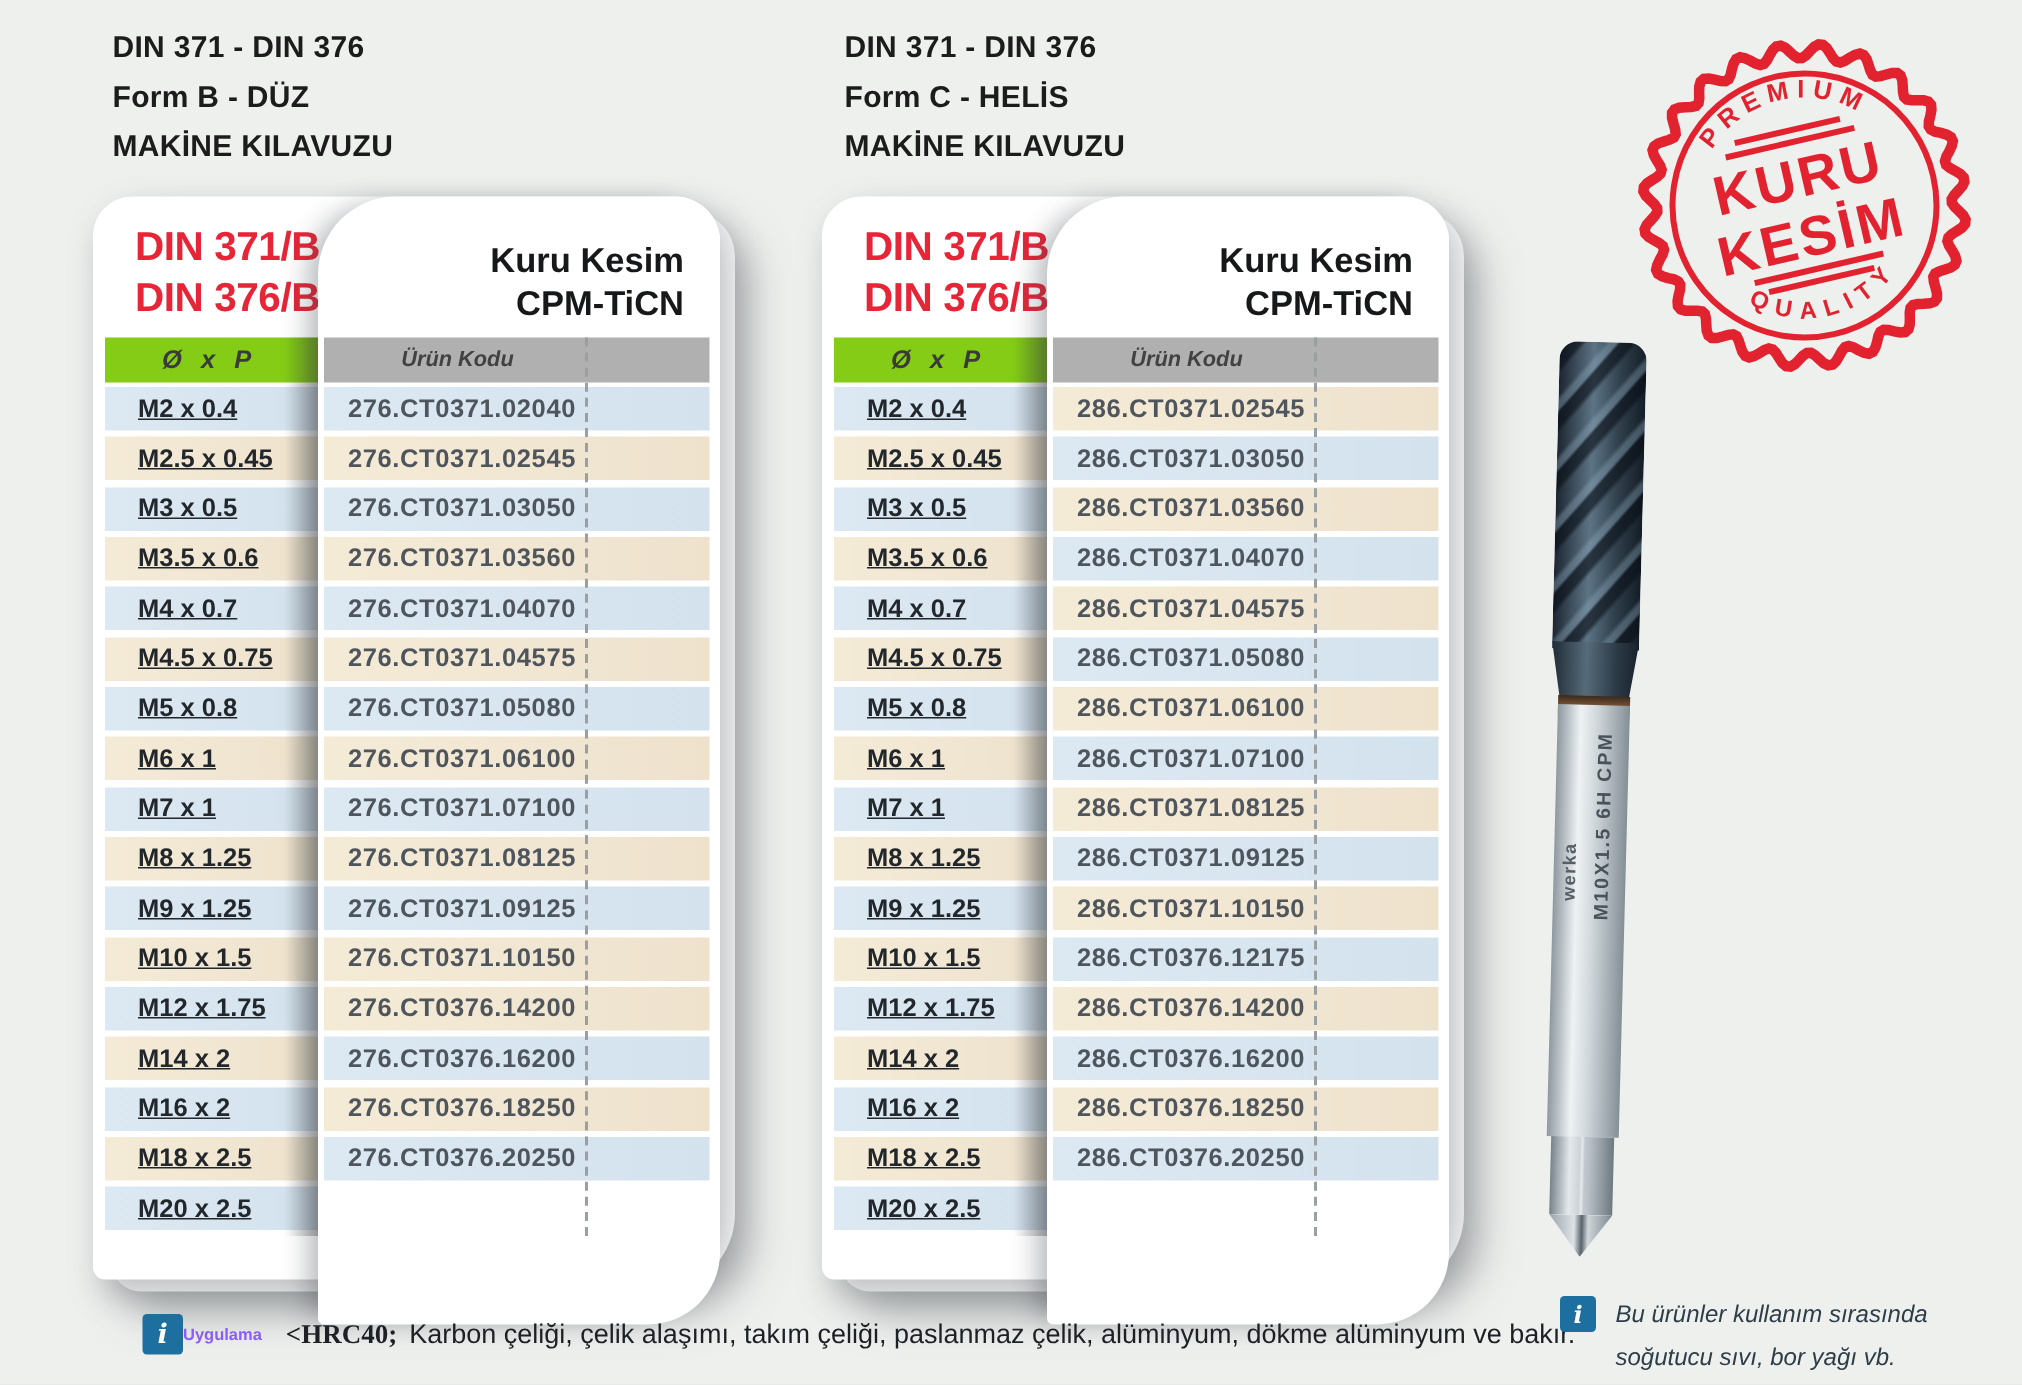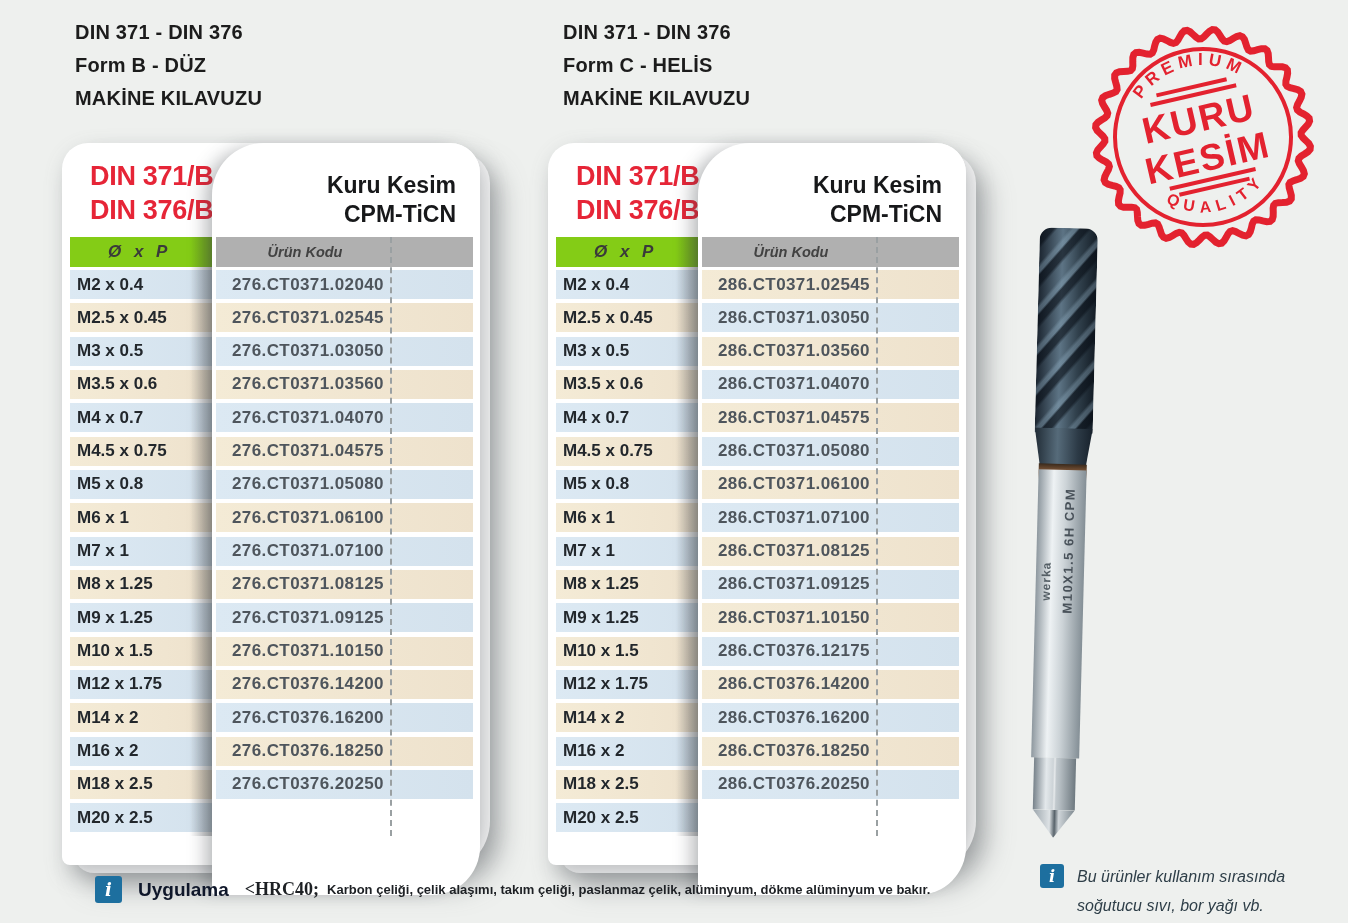--- a/index.html
+++ b/index.html
@@ -5,36 +5,36 @@
   html,body{margin:0;padding:0;background:#e4e6e5;}
   .stage{position:relative;width:1348px;height:923px;background:#eef0ee;overflow:hidden;
          font-family:"Liberation Sans", sans-serif;}
 
   
   .head-block{position:absolute;top:16px;width:420px;color:#1c1c1c;font-size:20px;
               font-weight:bold;line-height:33px;letter-spacing:.2px;}
   .head-block.h1{left:75px;} .head-block.h2{left:563px;}
 
   
-  .card{position:absolute;top:131px;width:418px;height:722px;margin-top:12px;}
+  .card{position:absolute;top:131px;width:418px;height:722px;}
   .card.c1{left:62px;} .card.c2{left:548px;}
   .card-under{position:absolute;left:12px;top:10px;right:-10px;bottom:-8px;background:#fbfbfb;
               border-radius:30px 30px 52px 20px;box-shadow:10px 14px 26px rgba(105,110,114,.5);}
   .sheet-back{position:absolute;inset:0;background:#fff;border-radius:26px 30px 48px 8px;
               box-shadow:6px 10px 22px rgba(105,110,114,.42);}
   .din-labels{position:absolute;left:28px;top:16px;color:#e62537;font-size:27px;font-weight:bold;
               line-height:34px;letter-spacing:-.3px;}
   .size-col-header{position:absolute;left:8px;top:94px;width:142px;height:30px;background:#84cc16;
                    display:flex;align-items:center;padding-left:38px;box-sizing:border-box;
                    font-style:italic;font-weight:bold;font-size:17px;color:#3a3a3a;letter-spacing:4px;}
   .size-rows{position:absolute;left:8px;top:127px;width:142px;}
   .band{height:29px;margin-bottom:4.33px;display:flex;align-items:center;}
   .band.blue{background:linear-gradient(90deg,#dce9f3,#d4e2ed);}
   .band.beige{background:linear-gradient(90deg,#f4ebd6,#eee2cd);}
-  .size-rows .band{padding-left:7px;font-weight:bold;font-size:17px;color:#22272c;}
+  .size-rows .band{padding-left:22px;font-weight:bold;font-size:17px;color:#22272c;text-decoration:underline;}
   .fold-shadow{position:absolute;left:128px;top:94px;width:22px;height:599px;pointer-events:none;
                background:linear-gradient(90deg,rgba(40,45,50,0),rgba(40,45,50,.34));}
   .sheet-front{position:absolute;left:150px;top:0;width:268px;height:752px;background:#fff;
                border-radius:52px 30px 48px 4px;box-shadow:-12px 0 18px -6px rgba(60,66,72,.38);}
   .coat-title{position:absolute;right:24px;top:28px;text-align:right;font-weight:bold;
               font-size:23px;color:#17181a;line-height:29px;}
   .code-col-header{position:absolute;left:4px;top:94px;right:7px;height:30px;background:#b0b0b0;}
   .code-col-header .hdr-text{position:absolute;left:0;width:178px;line-height:30px;text-align:center;
               font-style:italic;font-weight:bold;font-size:14.5px;color:#424242;}
   .code-rows{position:absolute;left:4px;top:127px;right:7px;}
@@ -73,24 +73,24 @@
                linear-gradient(90deg,#77828a,#e3e8eb 30%,#b7bfc4 62%,#6e7980);}
   .tap-tip{position:absolute;left:10px;top:582px;width:42px;height:28px;
     clip-path:polygon(0 0,100% 0,50% 100%);
     background:linear-gradient(90deg,#9aa4ab,#dde2e5 40%,#58636b 52%,#cfd5d9 62%,#7e8990);}
 
   
   .info-icon{width:27px;height:27px;background:#1d6f9f;border-radius:3px;display:flex;
              align-items:center;justify-content:center;color:#fff;
              font-family:"DejaVu Serif",serif;font-style:italic;font-weight:bold;font-size:18px;}
   .footer-left{position:absolute;left:95px;top:876px;display:flex;align-items:center;}
-  .footer-left .app-label{margin-left:16px;margin-right:16px;color:#0f172a;font-weight:bold;
-                          font-size:19px;}
+  .footer-left .app-label{margin-left:0;margin-right:16px;color:#8b5cf6;font-weight:bold;
+                          font-size:11px;}
   .footer-left .hardness{font-size:18px;font-weight:bold;color:#1d2024;font-family:Liberation Serif, serif;}
-  .footer-left .materials{margin-left:8px;font-size:13px;font-weight:bold;color:#1d2024;}
+  .footer-left .materials{margin-left:8px;font-size:18px;font-weight:normal;color:#1d2024;}
   .note{position:absolute;left:1040px;top:862px;display:flex;align-items:flex-start;}
   .note .info-icon{width:24px;height:24px;font-size:16px;margin-top:2px;}
   .note .note-text{margin-left:13px;font-style:italic;font-size:16px;line-height:29px;
                    color:#2e3e48;}
 </style>
 </head>
 <body>
 
 <div class="stage">
 

